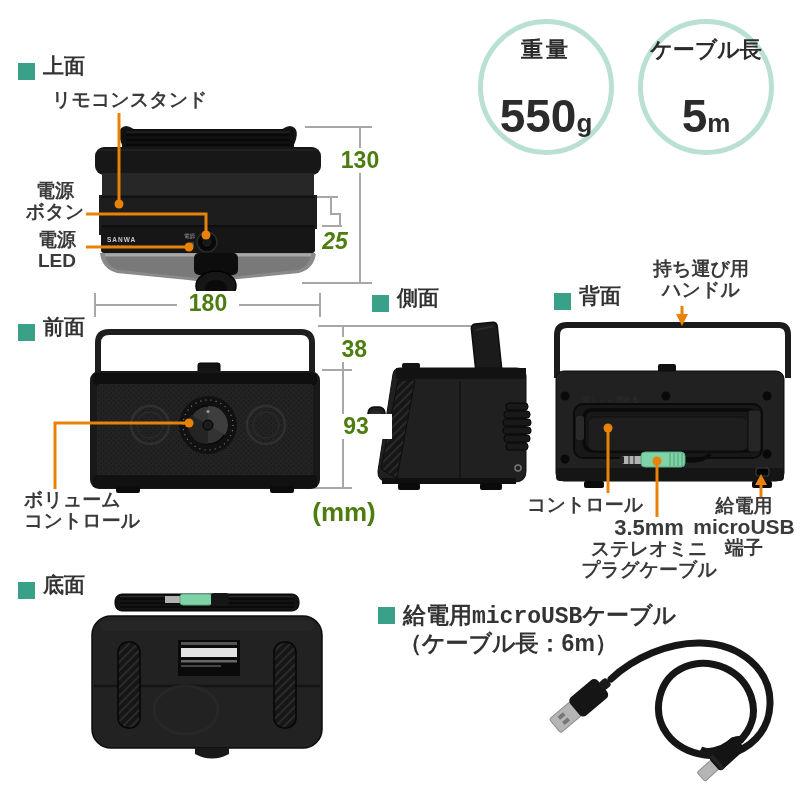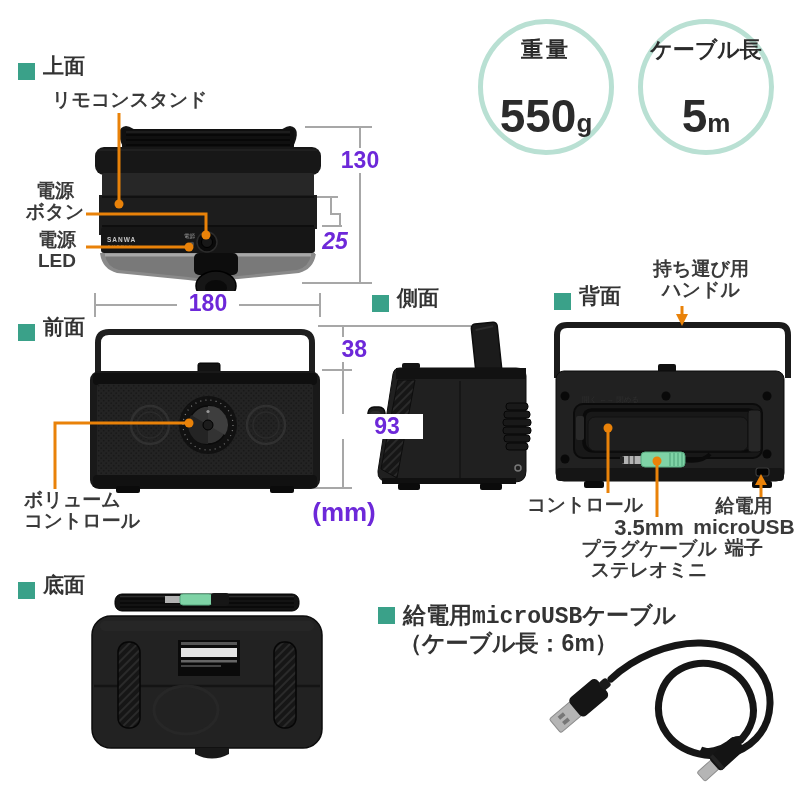--- a/index.html
+++ b/index.html
@@ -3,21 +3,21 @@
 <meta charset="utf-8">
 <style>
   html,body{margin:0;padding:0;background:#ffffff;}
   #canvas{position:relative;width:800px;height:800px;background:#ffffff;overflow:hidden;
           font-family:"Liberation Sans","DejaVu Sans",sans-serif;}
   #art{position:absolute;left:0;top:0;}
   .sec{position:absolute;display:flex;align-items:flex-end;gap:8px;font-size:21px;font-weight:700;color:#333;white-space:nowrap;}
   .sec .sq{width:17px;height:17px;background:#3aa189;flex:0 0 auto;}
   .lbl{position:absolute;font-weight:700;color:#3a3a3a;font-size:19px;line-height:21px;white-space:nowrap;}
   .center{text-align:center;}
-  .dim{position:absolute;color:#6d28d9;font-weight:600;font-size:23px;background:#fff;text-align:center;line-height:1.1;}
+  .dim{position:absolute;color:#4d7c0f;font-weight:600;font-size:23px;background:#fff;text-align:center;line-height:1.1;}
   .badge{position:absolute;width:126px;height:126px;border:5px solid #b9e0d3;border-radius:50%;background:#fff;
          display:flex;flex-direction:column;align-items:center;justify-content:center;color:#2b2b2b;gap:26px;}
   .badge .t{font-size:22px;font-weight:700;letter-spacing:3px;}
   .badge .v-row{line-height:1;margin-top:2px;}
   .badge .v{font-size:46px;font-weight:700;}
   .badge .u{font-size:26px;font-weight:700;}
   .cable-title{position:absolute;display:flex;align-items:center;gap:8px;font-size:23px;font-weight:700;color:#333;white-space:nowrap;font-family:Liberation Mono, monospace;}
   .cable-sub{position:absolute;font-size:23px;font-weight:700;color:#333;white-space:nowrap;}
 </style>
 </head>
@@ -276,29 +276,29 @@
     <div>ボリューム</div>
     <div>コントロール</div>
   </div>
   <div class="lbl center" style="left:642px;top:258px;width:118px;">
     <div>持ち運び用</div>
     <div>ハンドル</div>
   </div>
   <div class="lbl" style="left:527px;top:494px;">コントロール</div>
   <div class="lbl center" style="left:575px;top:517px;width:148px;">
     <div style="font-size:22px;">3.5mm</div>
+    <div>ステレオミニ</div>
     <div>プラグケーブル</div>
-    <div>ステレオミニ</div>
   </div>
   <div class="lbl center" style="left:686px;top:495px;width:116px;">
     <div>給電用</div>
     <div style="font-size:21px;">microUSB</div>
     <div>端子</div>
   </div>
 
   <div class="dim" style="left:334px;top:148px;width:52px;">130</div>
   <div class="dim" style="left:315px;top:229px;width:40px;font-style:italic;">25</div>
   <div class="dim" style="left:177px;top:291px;width:62px;">180</div>
   <div class="dim" style="left:319px;top:337px;width:48px;text-align:right;">38</div>
-  <div class="dim" style="left:320px;top:414px;width:72px;padding-left:31px;">93</div>
+  <div class="dim" style="left:320px;top:414px;width:72px;">93</div>
   <div class="dim" style="left:302px;top:498px;width:84px;font-size:26px;background:transparent;">(mm)</div>
 
 </div>
 
 </body></html>

